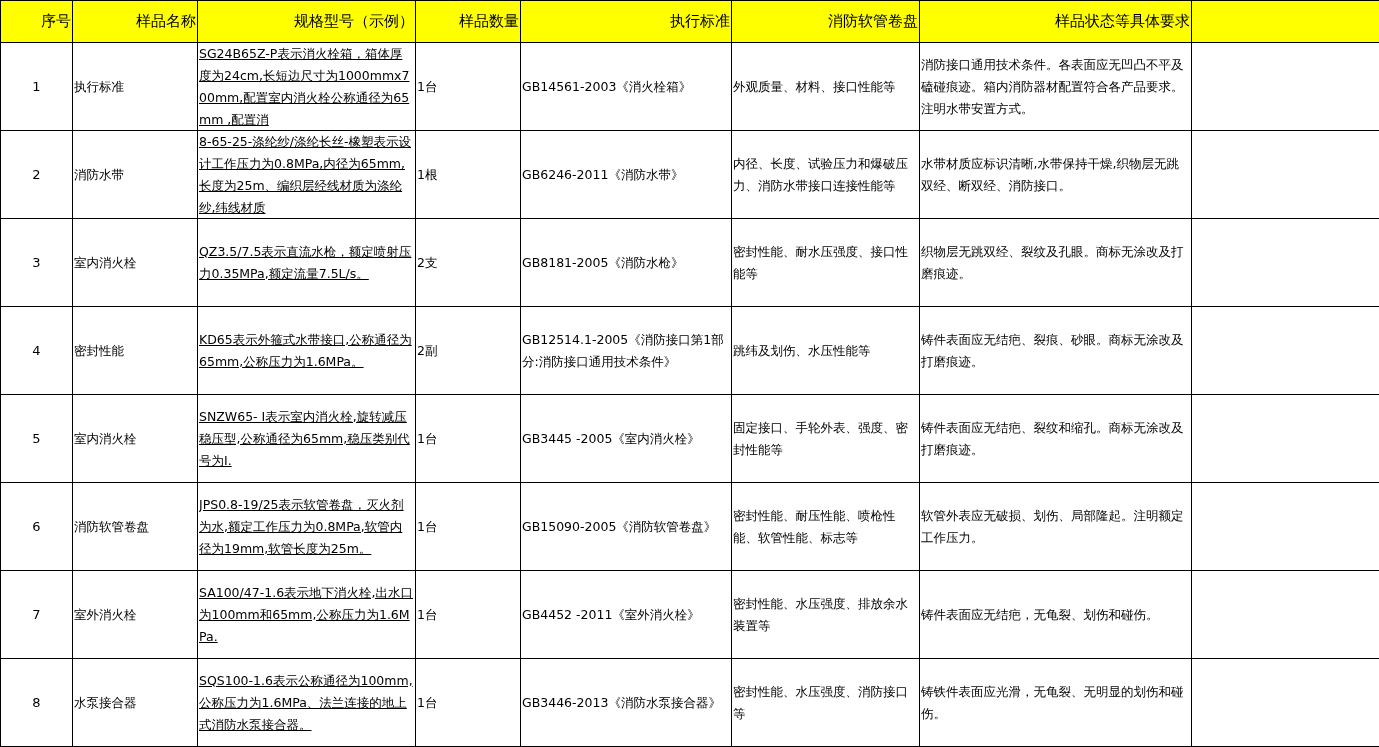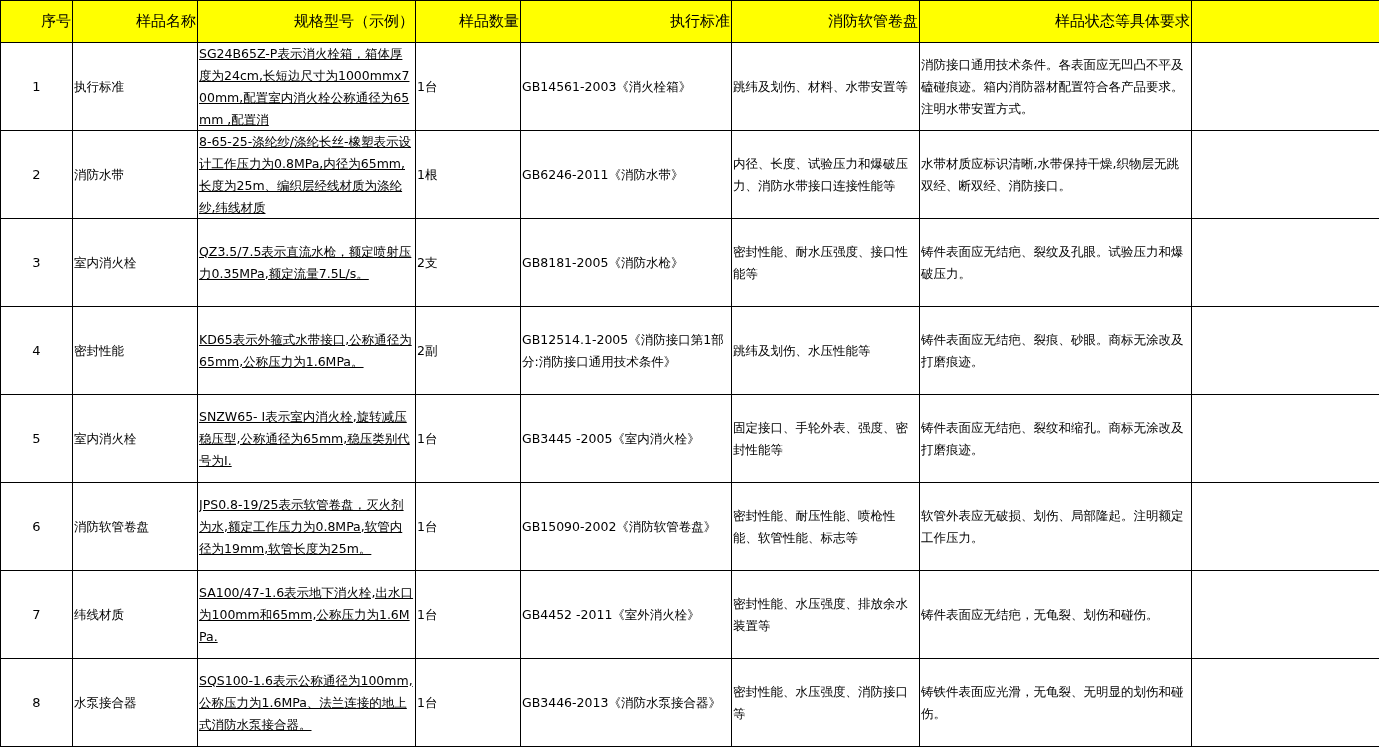--- a/index.html
+++ b/index.html
@@ -62,21 +62,21 @@
   </thead>
   <tbody>
     <tr>
       <td class="c-no">1</td>
       <td>执行标准</td>
       <td>
           <span class="cell-inner">SG24B65Z-P表示消火栓箱，箱体厚度为24cm,长短边尺寸为1000mmx700mm,配置室内消火栓公称通径为65mm ,配置消</span>
         </td>
       <td>1台</td>
       <td>GB14561-2003《消火栓箱》</td>
-      <td>跳纬及划伤、材料、水带安置等</td>
+      <td>外观质量、材料、接口性能等</td>
       <td>消防接口通用技术条件。各表面应无凹凸不平及磕碰痕迹。箱内消防器材配置符合各产品要求。注明水带安置方式。</td>
       <td></td>
     </tr>
     <tr>
       <td class="c-no">2</td>
       <td>消防水带</td>
       <td>
           <span class="cell-inner">8-65-25-涤纶纱/涤纶长丝-橡塑表示设计工作压力为0.8MPa,内径为65mm,长度为25m、编织层经线材质为涤纶纱,纬线材质</span>
         </td>
       <td>1根</td>
@@ -87,21 +87,21 @@
     </tr>
     <tr>
       <td class="c-no">3</td>
       <td>室内消火栓</td>
       <td>
           <span class="cell-inner">QZ3.5/7.5表示直流水枪，额定喷射压力0.35MPa,额定流量7.5L/s。</span>
         </td>
       <td>2支</td>
       <td>GB8181-2005《消防水枪》</td>
       <td>密封性能、耐水压强度、接口性能等</td>
-      <td>铸件表面应无结疤、裂纹及孔眼。试验压力和爆破压力。</td>
+      <td>织物层无跳双经、裂纹及孔眼。商标无涂改及打磨痕迹。</td>
       <td></td>
     </tr>
     <tr>
       <td class="c-no">4</td>
       <td>密封性能</td>
       <td>
           <span class="cell-inner">KD65表示外箍式水带接口,公称通径为65mm,公称压力为1.6MPa。</span>
         </td>
       <td>2副</td>
       <td>GB12514.1-2005《消防接口第1部分:消防接口通用技术条件》</td>
@@ -121,28 +121,28 @@
       <td>铸件表面应无结疤、裂纹和缩孔。商标无涂改及打磨痕迹。</td>
       <td></td>
     </tr>
     <tr>
       <td class="c-no">6</td>
       <td>消防软管卷盘</td>
       <td>
           <span class="cell-inner">JPS0.8-19/25表示软管卷盘，灭火剂为水,额定工作压力为0.8MPa,软管内径为19mm,软管长度为25m。</span>
         </td>
       <td>1台</td>
-      <td>GB15090-2002《消防软管卷盘》</td>
+      <td>GB15090-2005《消防软管卷盘》</td>
       <td>密封性能、耐压性能、喷枪性能、软管性能、标志等</td>
       <td>软管外表应无破损、划伤、局部隆起。注明额定工作压力。</td>
       <td></td>
     </tr>
     <tr>
       <td class="c-no">7</td>
-      <td>纬线材质</td>
+      <td>室外消火栓</td>
       <td>
           <span class="cell-inner">SA100/47-1.6表示地下消火栓,出水口为100mm和65mm,公称压力为1.6MPa.</span>
         </td>
       <td>1台</td>
       <td>GB4452 -2011《室外消火栓》</td>
       <td>密封性能、水压强度、排放余水装置等</td>
       <td>铸件表面应无结疤，无龟裂、划伤和碰伤。</td>
       <td></td>
     </tr>
     <tr>

